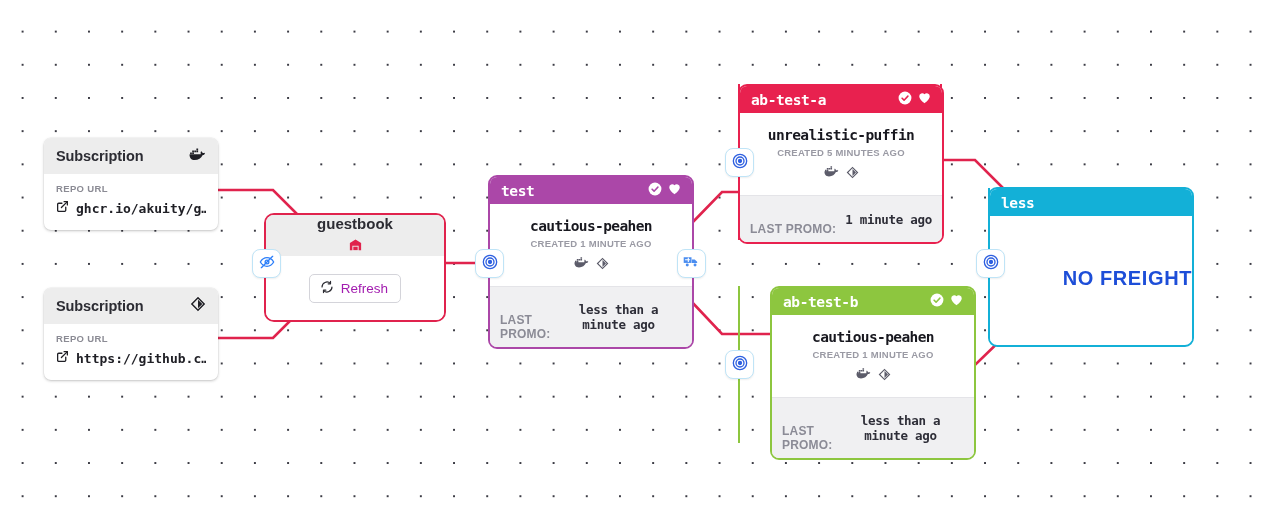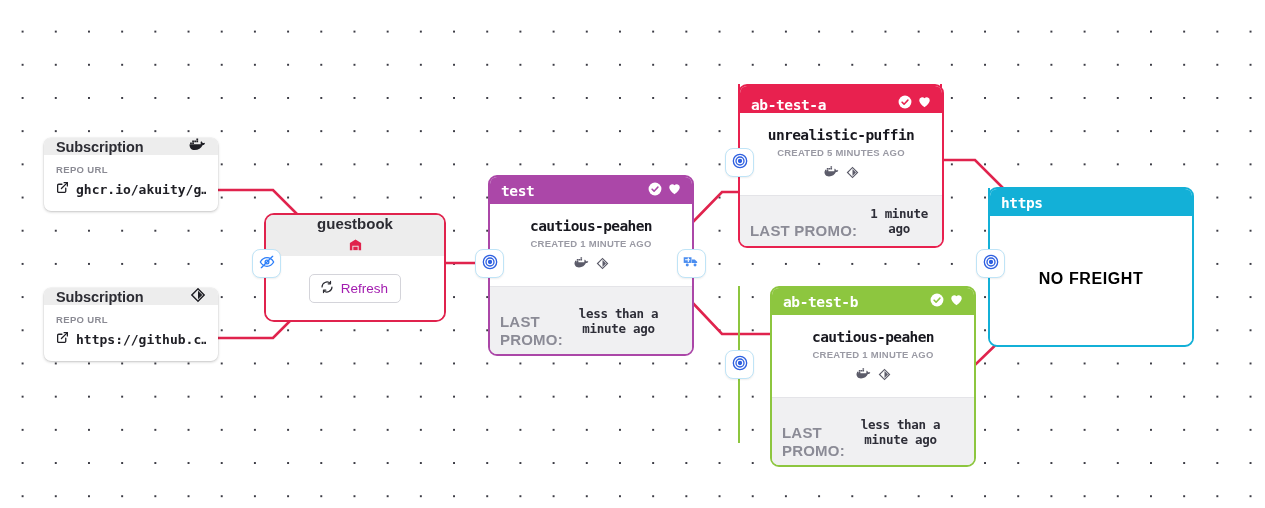--- a/index.html
+++ b/index.html
@@ -23,21 +23,21 @@
   .sub-card {
     position: absolute;
     width: 174px;
     background: #ffffff;
     border-radius: 7px;
     box-shadow: 0 1px 3px rgba(0,0,0,.22), 0 0 0 .5px rgba(0,0,0,.05);
     overflow: hidden;
     z-index: 6;
   }
   .sub-head {
-    height: 17px;
+    height: 36px;
     background: #ededed;
     display: flex; align-items: center; justify-content: space-between;
     padding: 0 12px;
   }
   .sub-head-title {
     font-size: 14.5px; font-weight: 700; color: #2c2c33;
     letter-spacing: -.1px;
   }
   .sub-body { padding: 9px 12px 13px 12px; }
   .sub-label {
@@ -124,33 +124,33 @@
     padding-bottom: 2px;
   }
   .stage-foot {
     background: #f0f0f2;
     border-top: 1px solid #e4e4e8;
     display: flex; align-items: center; gap: 9px;
     padding: 6px 10px;
     min-height: 24px;
   }
   .foot-label {
-    font-size: 15px; font-weight: 700; color: #8b8b96;
+    font-size: 12px; font-weight: 700; color: #8b8b96;
     letter-spacing: .2px; line-height: 1.18;
     flex: 0 0 auto; max-width: 46px; margin-top: 20px;
   }
   .foot-value {
     font-family: "DejaVu Sans Mono", monospace;
     font-size: 12.5px; font-weight: 700; color: #2e2e38;
     line-height: 1.2; text-align: center;
     letter-spacing: -.3px;
   }
   .stage-empty {
-    display: flex; align-items: center; justify-content: center;
-    font-size: 16px; font-weight: 700; color: #000000;
+    display: flex; align-items: center; justify-content: flex-end;
+    font-size: 20px; font-weight: 700; color: #1d4ed8;
     letter-spacing: .6px;
   }
 
   
   .fbtn {
     position: absolute;
     width: 27px; height: 27px;
     background: #ffffff;
     border: 1.5px solid #bfe4f7;
     border-radius: 8px;
@@ -302,21 +302,21 @@
         </span>
       </div>
     </div>
     <div class="stage-foot">
       <span class="foot-label">LAST PROMO:</span>
       <span class="foot-value">less than a minute ago</span>
     </div>
   </div>
 
   <div class="stage" style="left:738px; top:84px; border-color:#e8214f;">
-    <div class="stage-head" style="background:#e8214f;align-items:flex-end;">
+    <div class="stage-head" style="background:#e8214f;">
       <span class="stage-name">ab-test-a</span>
       <span class="stage-head-icons">
         <span>
           <svg width="14" height="14" viewBox="0 0 24 24">
               <circle cx="12" cy="12" r="11" fill="#ffffff"></circle>
               <path d="M7 12.3l3.4 3.4L17 8.8" fill="none" stroke="#e8214f" stroke-width="2.6" stroke-linecap="round" stroke-linejoin="round"></path>
             </svg>
         </span>
         <span>
           <svg width="15" height="15" viewBox="0 0 24 24" fill="#ffffff">
@@ -383,21 +383,21 @@
       </div>
     </div>
     <div class="stage-foot">
       <span class="foot-label">LAST PROMO:</span>
       <span class="foot-value">less than a minute ago</span>
     </div>
   </div>
 
   <div class="stage" style="left:988px; top:187px; border-color:#13b0d7; height:156px;">
     <div class="stage-head" style="background:#13b0d7;">
-      <span class="stage-name">https</span>
+      <span class="stage-name">less</span>
       <span class="stage-head-icons"></span>
     </div>
     <div class="stage-body stage-empty" style="height:125px; padding:0;">
       <span>NO FREIGHT</span>
     </div>
   </div>
 
   <div class="fbtn" style="left:252px; top:249px;">
     <span>
       <svg width="16" height="16" viewBox="0 0 24 24" fill="none" stroke="#2d7ff9" stroke-width="2" stroke-linecap="round" stroke-linejoin="round">

